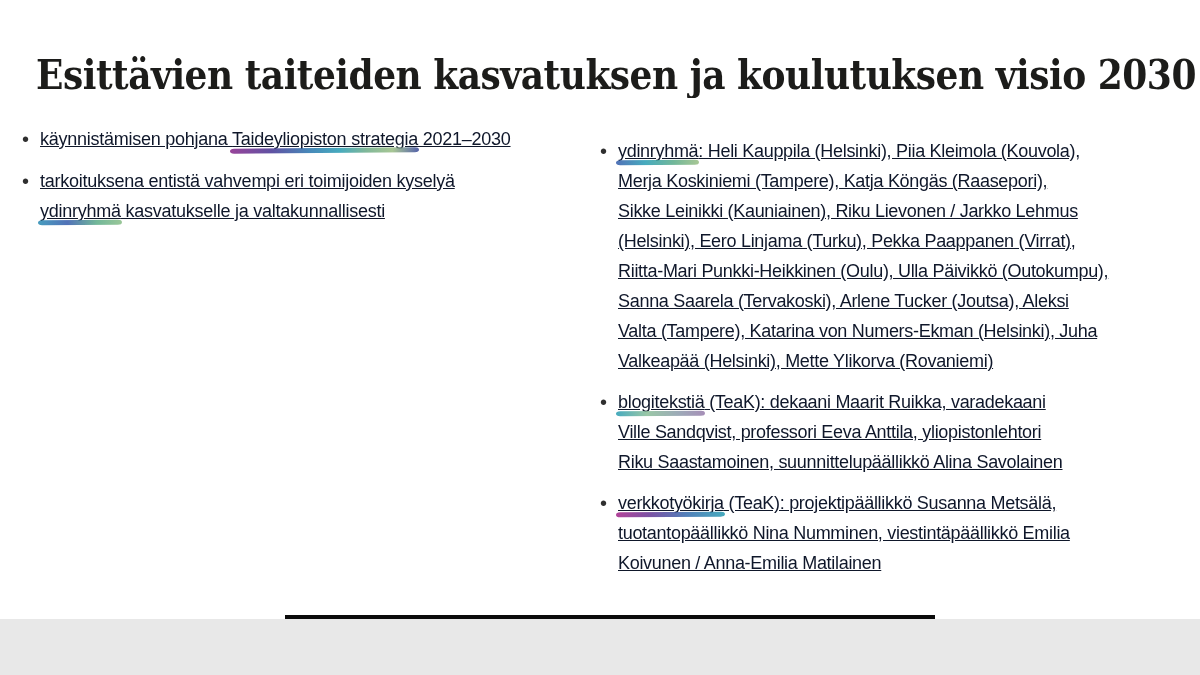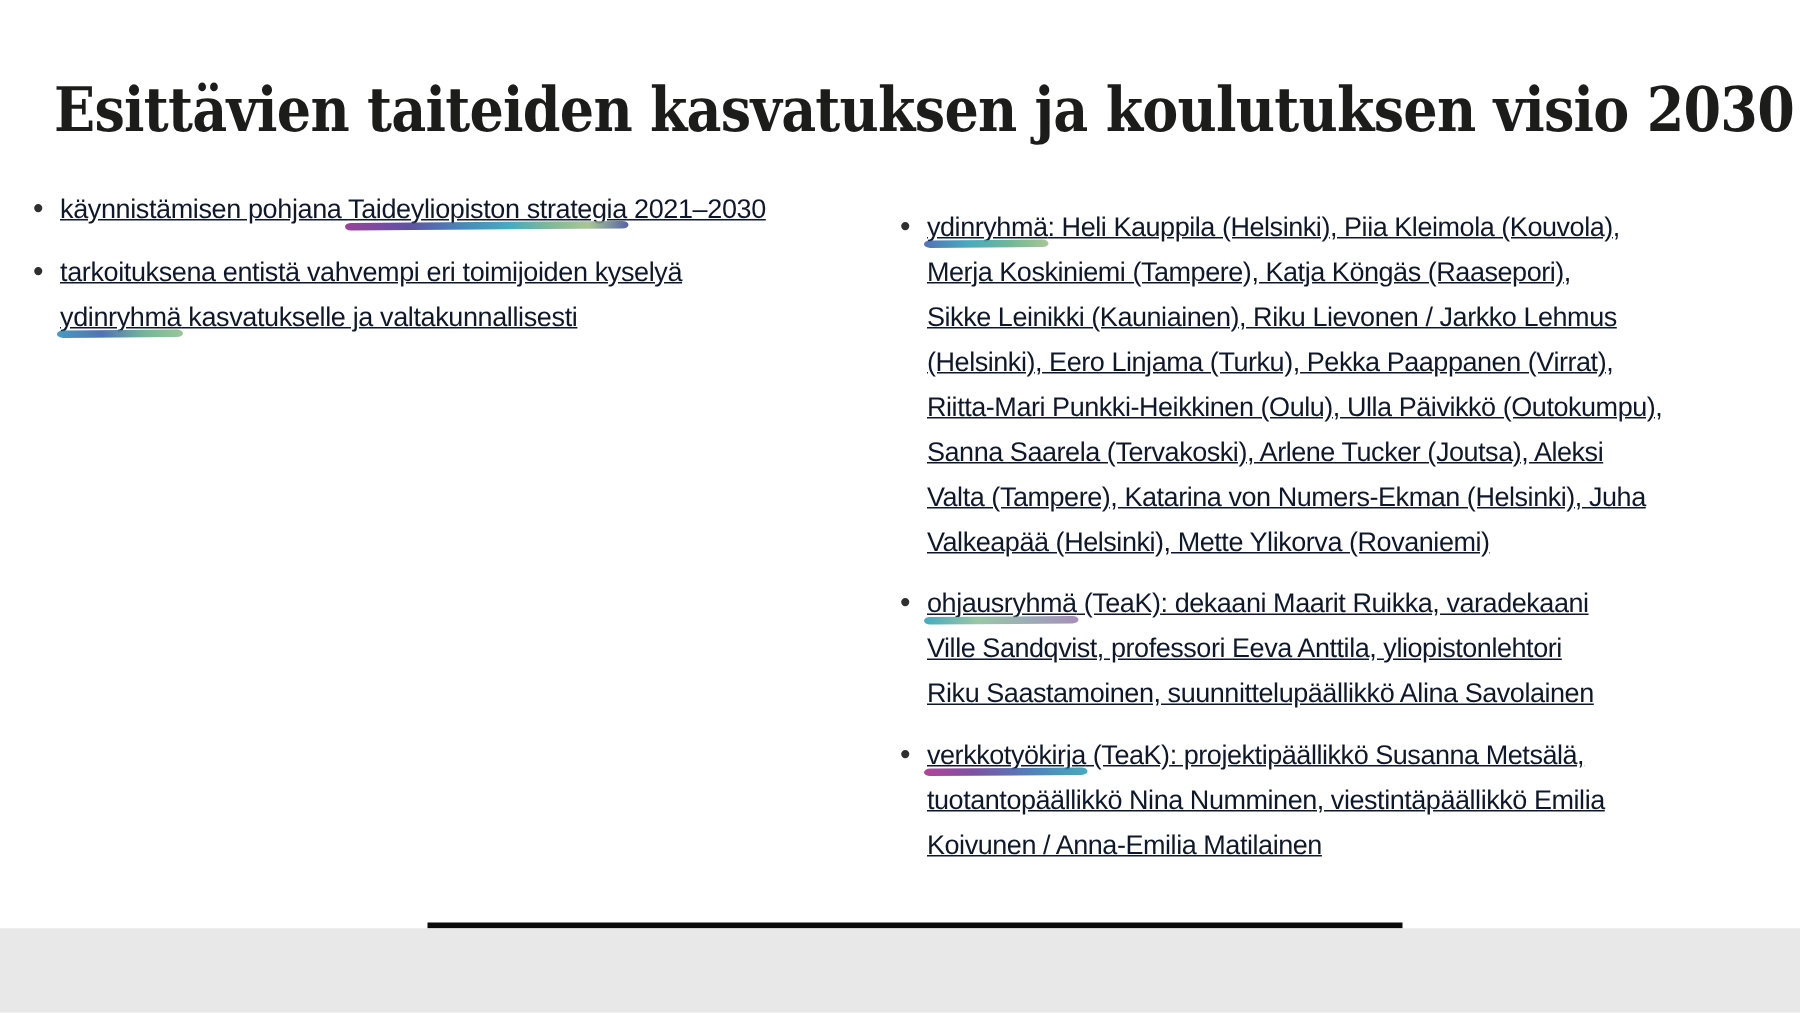--- a/index.html
+++ b/index.html
@@ -81,21 +81,21 @@
   <div class="col col-right">
     <ul class="bullets">
       <li><span class="hl" style="--ug: linear-gradient(90deg, #3a5fae 0%, #2e9fb5 35%, #5fae8b 70%, #9cbf86 100%)">ydinryhmä</span><span>: Heli Kauppila (Helsinki), Piia Kleimola (Kouvola),
 Merja Koskiniemi (Tampere), Katja Köngäs (Raasepori),
 Sikke Leinikki (Kauniainen), Riku Lievonen / Jarkko Lehmus
 (Helsinki), Eero Linjama (Turku), Pekka Paappanen (Virrat),
 Riitta-Mari Punkki-Heikkinen (Oulu), Ulla Päivikkö (Outokumpu),
 Sanna Saarela (Tervakoski), Arlene Tucker (Joutsa), Aleksi
 Valta (Tampere), Katarina von Numers-Ekman (Helsinki), Juha
 Valkeapää (Helsinki), Mette Ylikorva (Rovaniemi)</span></li>
-      <li><span class="hl" style="--ug: linear-gradient(90deg, #2e9fb5 0%, #8cbf9a 35%, #8f9fae 70%, #9a7fae 100%)">ohjausryhmä</span><span> (TeaK): dekaani Maarit Ruikka, varadekaani
+      <li><span class="hl" style="--ug: linear-gradient(90deg, #2e9fb5 0%, #8cbf9a 35%, #8f9fae 70%, #9a7fae 100%)">blogitekstiä</span><span> (TeaK): dekaani Maarit Ruikka, varadekaani
 Ville Sandqvist, professori Eeva Anttila, yliopistonlehtori
 Riku Saastamoinen, suunnittelupäällikkö Alina Savolainen</span></li>
       <li><span class="hl" style="--ug: linear-gradient(90deg, #a82a8c 0%, #6a3a96 30%, #3a6fb0 65%, #2e9fb5 100%)">verkkotyökirja</span><span> (TeaK): projektipäällikkö Susanna Metsälä,
 tuotantopäällikkö Nina Numminen, viestintäpäällikkö Emilia
 Koivunen / Anna-Emilia Matilainen</span></li>
     </ul>
   </div>
 
   <div class="page-number">2</div>
 

